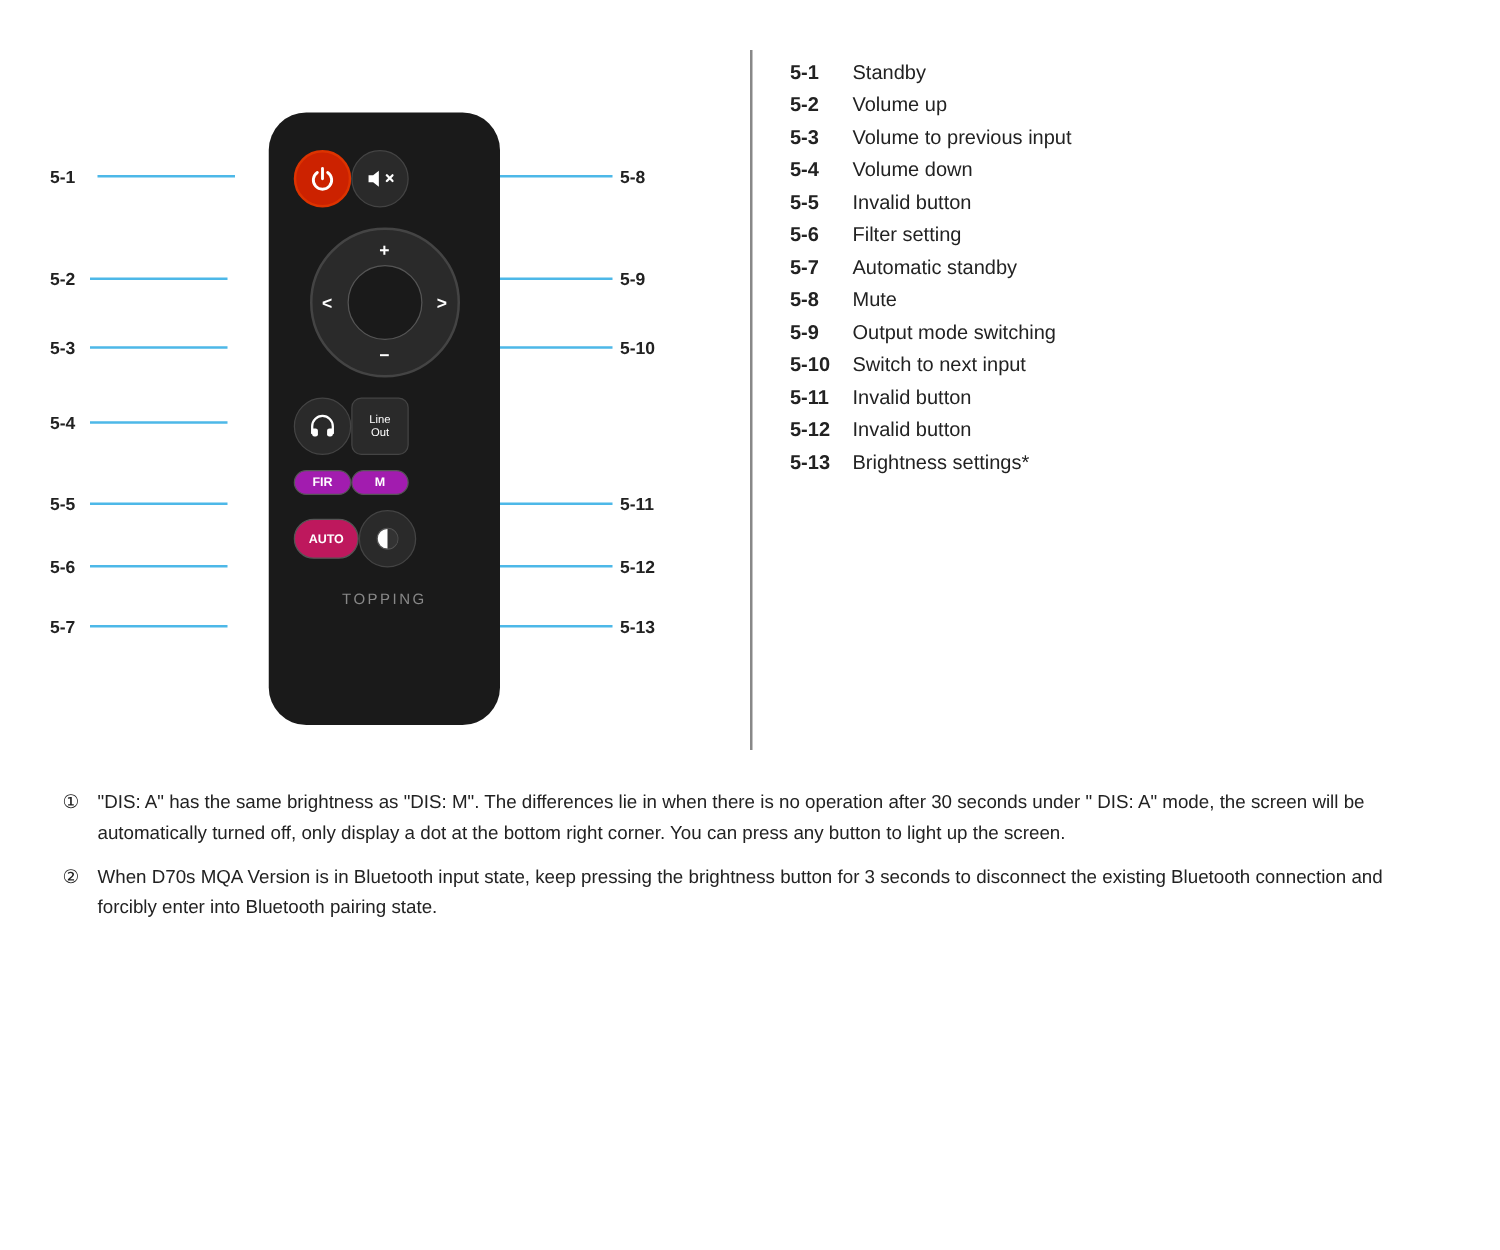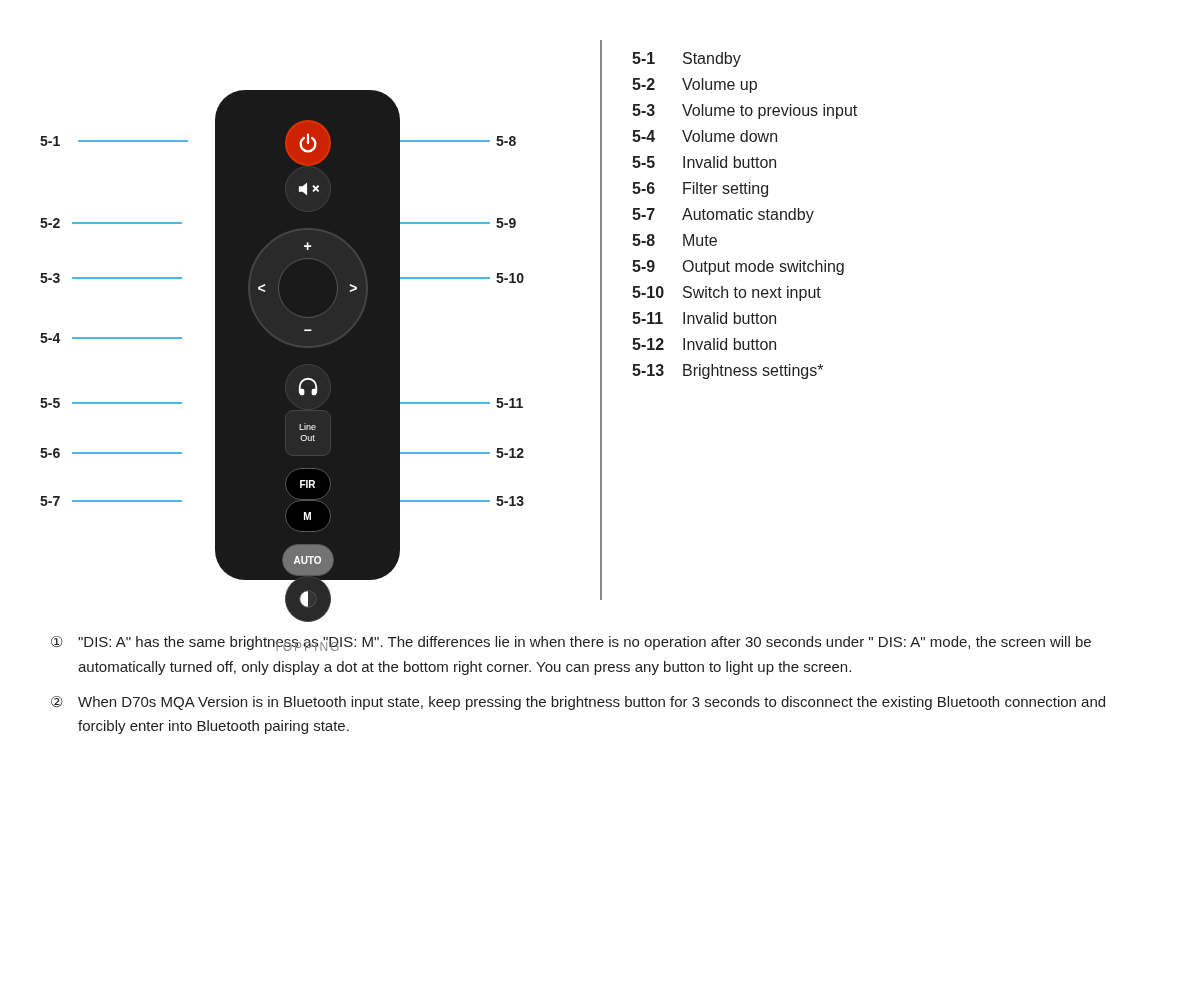--- a/index.html
+++ b/index.html
@@ -45,21 +45,21 @@
       display: flex;
       flex-direction: column;
       align-items: center;
       padding: 30px 20px 20px;
       gap: 12px;
     }
 
     
     .remote-row {
       display: flex;
-      flex-direction: column;
+      flex-direction: row;
       align-items: center;
       justify-content: flex-start;
       width: 100%;
     }
 
     .btn-power {
       width: 46px;
       height: 46px;
       border-radius: 50%;
       background: #cc2200;
@@ -148,37 +148,37 @@
       align-items: center;
       justify-content: center;
       color: white;
       font-size: 9px;
       text-align: center;
       line-height: 1.1;
     }
 
     .btn-text {
       width: 46px;
-      height: 32px;
+      height: 20px;
       border-radius: 16px;
-      background: #000000;
+      background: #a21caf;
       border: 1px solid #555;
       display: flex;
       align-items: center;
       justify-content: center;
       color: white;
       font-size: 10px;
       font-weight: bold;
     }
 
     .btn-auto {
       width: 52px;
       height: 32px;
       border-radius: 16px;
-      background: #737373;
+      background: #be185d;
       border: 1px solid #555;
       display: flex;
       align-items: center;
       justify-content: center;
       color: white;
       font-size: 10px;
       font-weight: bold;
     }
 
     .btn-brightness {

